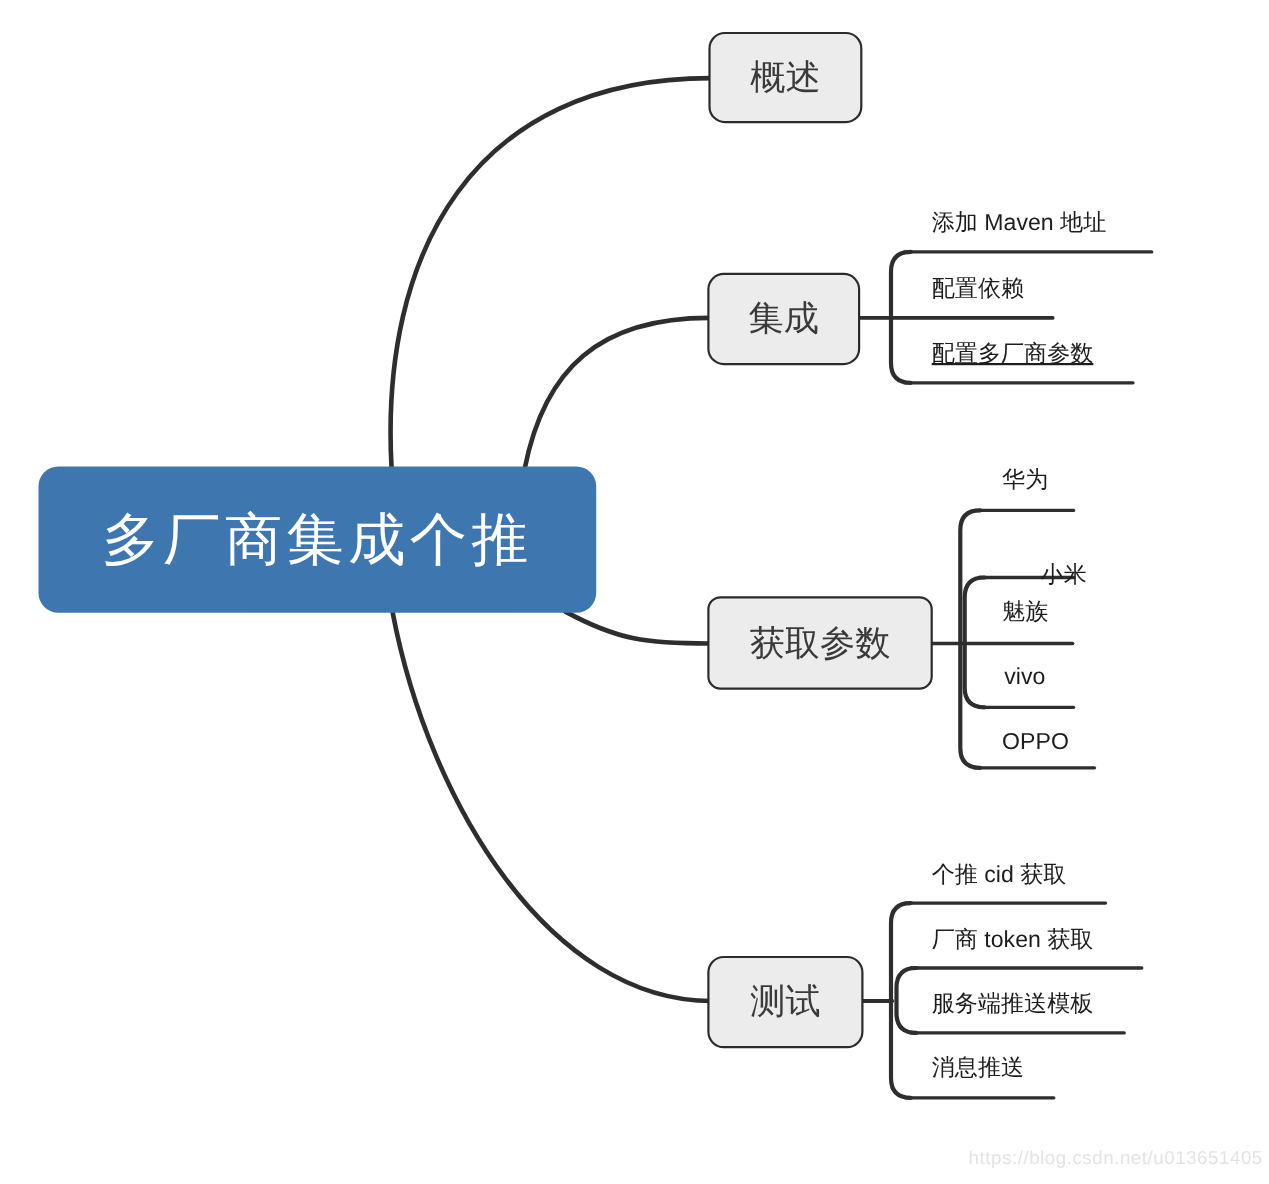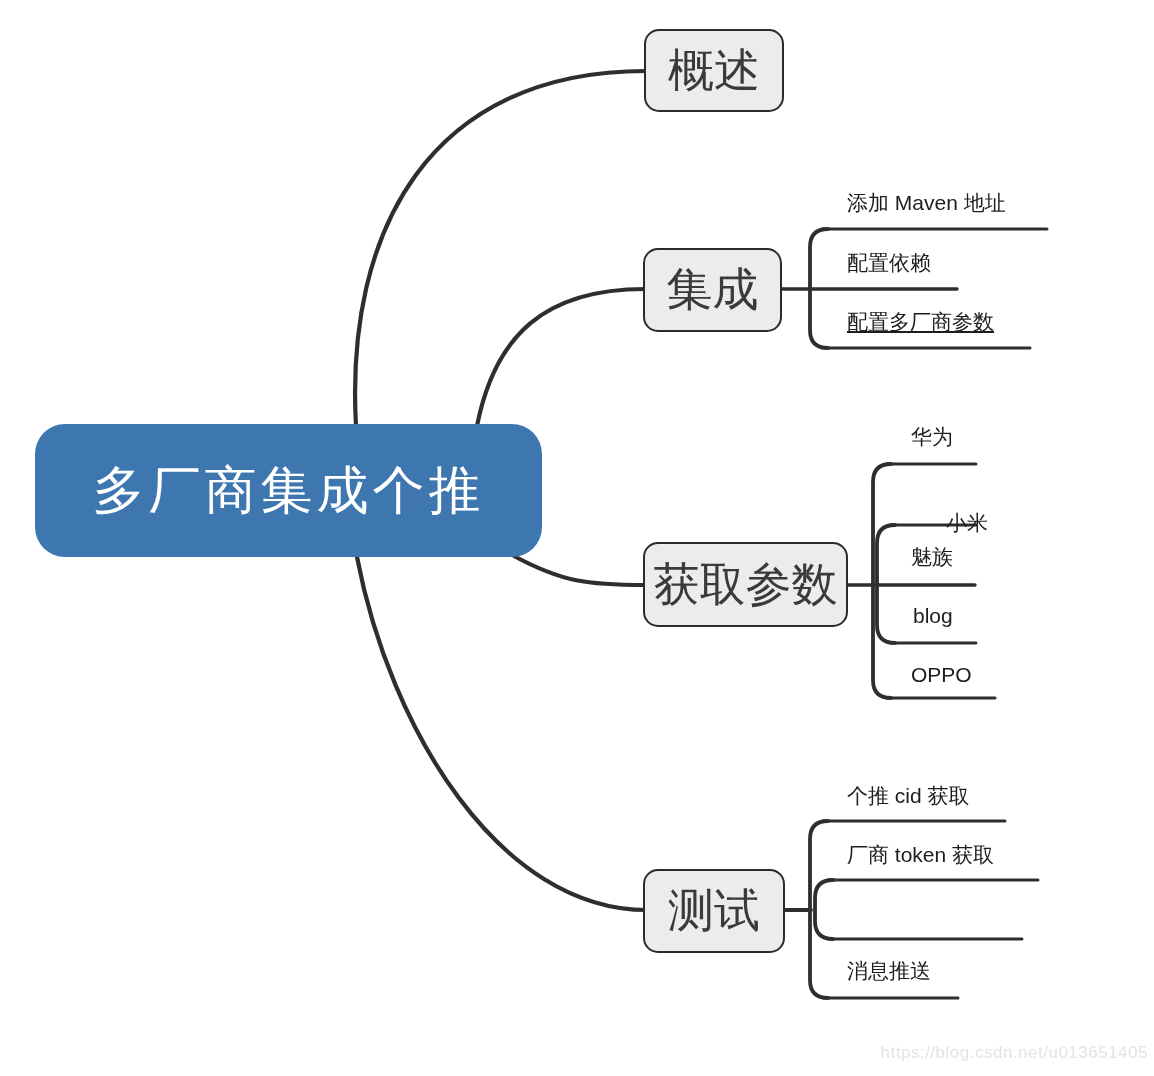--- a/index.html
+++ b/index.html
@@ -14,36 +14,36 @@
     overflow:hidden;
   }
   .svg-layer{
     position:absolute;left:0;top:0;width:1154px;height:1076px;
     pointer-events:none;
   }
   .root-node{
     position:absolute;
     left:35px;top:424px;width:507px;height:133px;
     background:#3e77b0;
-    border-radius:30px;
+    border-radius:18px;
     display:flex;align-items:center;justify-content:center;
     color:#ffffff;
     font-size:52px;
     letter-spacing:4px;
     font-weight:400;
     box-sizing:border-box;
   }
   .branch-node{
     position:absolute;
     background:#ececec;
     border:2.5px solid #2b2b2b;
     border-radius:15px;
     display:flex;align-items:center;justify-content:center;
     color:#3a3a3a;
-    font-size:46px;
+    font-size:32px;
     box-sizing:border-box;
   }
   .leaf-label{
     position:absolute;
     height:34px;line-height:34px;
     font-size:21px;
     color:#1d1d1d;
     white-space:nowrap;
   }
   .watermark{
@@ -95,37 +95,38 @@
   </div>
 
   <div class="branch-node" style="left:644px;top:29px;width:140px;height:83px;">
     <span>概述</span>
   </div>
 
   <div class="branch-node" style="left:643px;top:248px;width:139px;height:84px;justify-content:center;">
     <span>集成</span>
   </div>
 
-  <div class="branch-node" style="left:643px;top:542px;width:205px;height:85px;">
+  <div class="branch-node" style="left:643px;top:542px;width:205px;height:85px;border-radius:12px;">
     <span>获取参数</span>
   </div>
 
   <div class="branch-node" style="left:643px;top:869px;width:142px;height:84px;">
     <span>测试</span>
   </div>
 
   <div class="leaf-label" style="left:847px;top:186px;">添加 Maven 地址</div>
   <div class="leaf-label" style="left:847px;top:246px;">配置依赖</div>
   <div class="leaf-label" style="left:847px;top:305px;text-decoration:underline;">配置多厂商参数</div>
 
   <div class="leaf-label" style="left:911px;top:420px;">华为</div>
   <div class="leaf-label" style="left:911px;top:506px;margin-left:35px;">小米</div>
   <div class="leaf-label" style="left:911px;top:540px;text-align:center;">魅族</div>
-  <div class="leaf-label" style="left:913px;top:599px;">blog</div>
+  <div class="leaf-label" style="left:913px;top:599px;">vivo</div>
   <div class="leaf-label" style="left:911px;top:658px;">OPPO</div>
 
   <div class="leaf-label" style="left:847px;top:779px;">个推 cid 获取</div>
   <div class="leaf-label" style="left:847px;top:838px;">厂商 token 获取</div>
+  <div class="leaf-label" style="left:847px;top:896px;">服务端推送模板</div>
   <div class="leaf-label" style="left:847px;top:954px;">消息推送</div>
 
   <div class="watermark">https://blog.csdn.net/u013651405</div>
 
 </div>
 
 </body></html>

